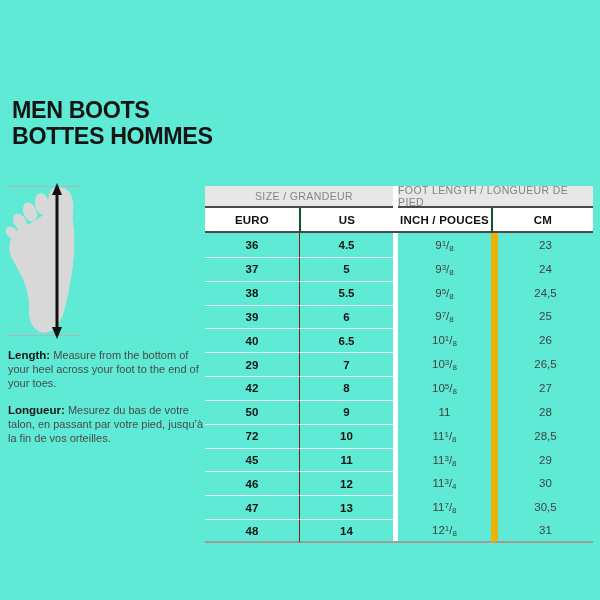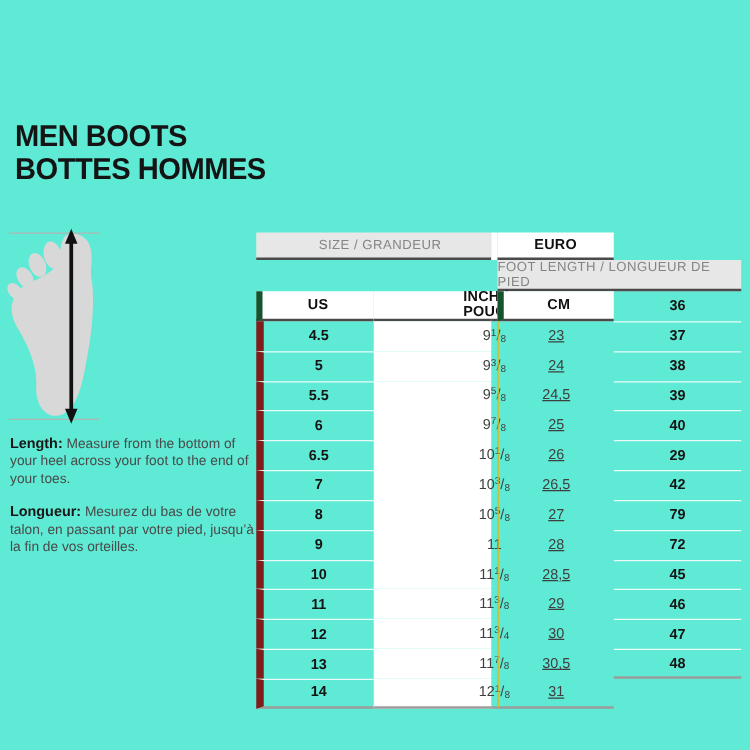--- a/index.html
+++ b/index.html
@@ -28,28 +28,28 @@
 
   .gh{background:#e7e7e7;color:#848484;font-size:10.5px;letter-spacing:0.4px;
       border-bottom:2px solid #4a4a4a;}
   .gh-left{grid-column:1/3;padding-left:10px;}
   .gh-right{grid-column:4/6;}
   .gh-gap{background:#fff;grid-column:3/4;}
 
   .ch{background:#ffffff;color:#101010;font-weight:700;font-size:11.5px;letter-spacing:0.2px;
       border-bottom:2px solid #4a4a4a;}
   .ch-gap{background:#fff;border-bottom:2px solid #4a4a4a;}
-  .div-gray{border-left:5px solid #14532d;}
+  .div-gray{border-left:2px solid #14532d;}
 
   .dc{font-size:11.5px;}
   .dc.left{font-weight:700;color:#141414;}
   .dc.right{color:#3f3f3f;}
   .dc.gapcol{background:#ffffff;}
-  .dc.us-div{border-left:6px solid #7f1d1d;text-align:center;}
-  .dc.cm-div{border-left:1px solid #eab308;text-decoration:underline;}
+  .dc.us-div{border-left:1px solid #7f1d1d;text-align:center;}
+  .dc.cm-div{border-left:7px solid #eab308;}
   .rt{border-top:1px solid rgba(255,255,255,0.85);}
   .last{border-bottom:2px solid #9c9c9c;}
 
   .fr{white-space:nowrap;}
   .fr sup{font-size:8px;line-height:0;vertical-align:3.5px;letter-spacing:0;}
   .fr sub{font-size:8px;line-height:0;vertical-align:-1.5px;}
 </style>
 </head>
 <body>
 
@@ -83,23 +83,23 @@
   </div>
 
   <div class="instructions">
     <p><b>Length:</b><span> Measure from the bottom of your heel across your foot to the end of your toes.</span></p>
     <p><b>Longueur:</b><span> Mesurez du bas de votre talon, en passant par votre pied, jusqu’à la fin de vos orteilles.</span></p>
   </div>
 
   <div class="size-table" id="size-grid">
     <div class="cell gh gh-left">SIZE / GRANDEUR</div>
     <div class="cell gh-gap"></div>
+    <div class="cell gh gh-right">FOOT LENGTH / LONGUEUR DE PIED</div>
+
     <div class="cell ch">EURO</div>
-
-    <div class="cell gh gh-right">FOOT LENGTH / LONGUEUR DE PIED</div>
     <div class="cell ch div-gray">US</div>
     <div class="cell ch-gap"></div>
     <div class="cell ch">INCH / POUCES</div>
     <div class="cell ch div-gray">CM</div>
   <div class="cell dc left r-even">36</div>
       <div class="cell dc left us-div r-even">4.5</div>
       <div class="cell dc gapcol"></div>
       <div class="cell dc right r-even">9 <span class="fr"><sup>1</sup>/<sub>8</sub></span></div>
       <div class="cell dc right cm-div r-even">23</div>
       <div class="cell dc left r-odd rt">37</div>
@@ -125,21 +125,21 @@
       <div class="cell dc left r-odd rt">29</div>
       <div class="cell dc left us-div r-odd rt">7</div>
       <div class="cell dc gapcol"></div>
       <div class="cell dc right r-odd">10 <span class="fr"><sup>3</sup>/<sub>8</sub></span></div>
       <div class="cell dc right cm-div r-odd">26,5</div>
       <div class="cell dc left r-even rt">42</div>
       <div class="cell dc left us-div r-even rt">8</div>
       <div class="cell dc gapcol"></div>
       <div class="cell dc right r-even">10 <span class="fr"><sup>5</sup>/<sub>8</sub></span></div>
       <div class="cell dc right cm-div r-even">27</div>
-      <div class="cell dc left r-odd rt">79</div>
+      <div class="cell dc left r-odd rt">50</div>
       <div class="cell dc left us-div r-odd rt">9</div>
       <div class="cell dc gapcol"></div>
       <div class="cell dc right r-odd">11</div>
       <div class="cell dc right cm-div r-odd">28</div>
       <div class="cell dc left r-even rt">72</div>
       <div class="cell dc left us-div r-even rt">10</div>
       <div class="cell dc gapcol"></div>
       <div class="cell dc right r-even">11 <span class="fr"><sup>1</sup>/<sub>8</sub></span></div>
       <div class="cell dc right cm-div r-even">28,5</div>
       <div class="cell dc left r-odd rt">45</div>

